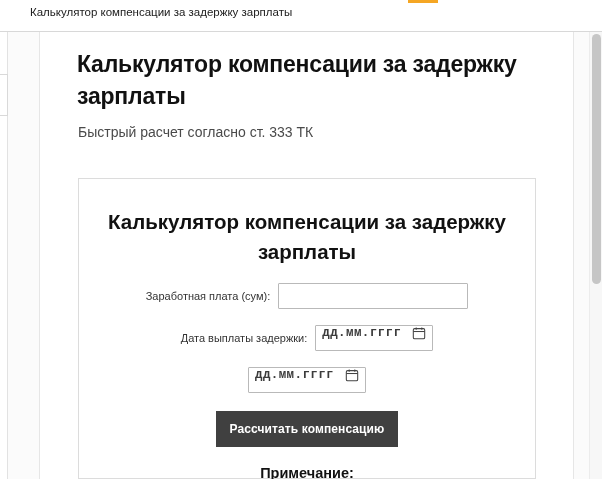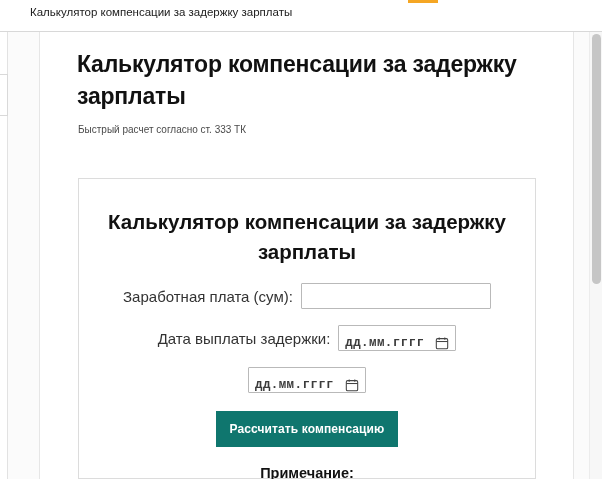--- a/index.html
+++ b/index.html
@@ -97,21 +97,21 @@
     line-height: 32px;
     font-weight: bold;
     color: #111111;
     letter-spacing: -0.2px;
   }
 
   .page-sub {
     position: absolute;
     top: 92px;
     left: 38px;
-    font-size: 10px;
+    font-size: 14px;
     color: #4a4a4a;
   }
 
   
   .calc-card {
     position: absolute;
     top: 146px;
     left: 38px;
     width: 458px;
     height: 301px;
@@ -130,21 +130,21 @@
     color: #111111;
   }
 
   .form-row {
     display: flex;
     align-items: center;
     justify-content: center;
     margin-top: 16px;
   }
   .form-row .lbl {
-    font-size: 15px;
+    font-size: 11px;
     color: #333333;
     text-align: left;
     padding-right: 8px;
     white-space: nowrap;
   }
 
   .text-input {
     width: 190px;
     height: 26px;
     border: 1px solid #b9b9b9;
@@ -157,21 +157,21 @@
     border-radius: 1px;
   }
 
   .date-input {
     width: 118px;
     height: 26px;
     border: 1px solid #b9b9b9;
     background: #ffffff;
     box-sizing: border-box;
     display: flex;
-    align-items: flex-end;
+    align-items: flex-start;
     justify-content: space-between;
     padding: 0 6px;
     border-radius: 1px;
   }
   .date-text {
     font-family: "Liberation Mono", monospace;
     font-size: 12.5px;
     color: #3b3b3b;
     letter-spacing: 0.4px;
     font-weight: bold;
@@ -181,21 +181,21 @@
     height: 14px;
     display: block;
   }
 
   .submit-wrap {
     display: flex;
     justify-content: center;
     margin-top: 18px;
   }
   .submit-btn {
-    background: #0f766e;
+    background: #404040;
     color: #ffffff;
     border: none;
     font-family: "Liberation Sans", sans-serif;
     font-size: 12px;
     font-weight: bold;
     padding: 11px 14px;
     cursor: pointer;
     letter-spacing: 0.1px;
   }
 

